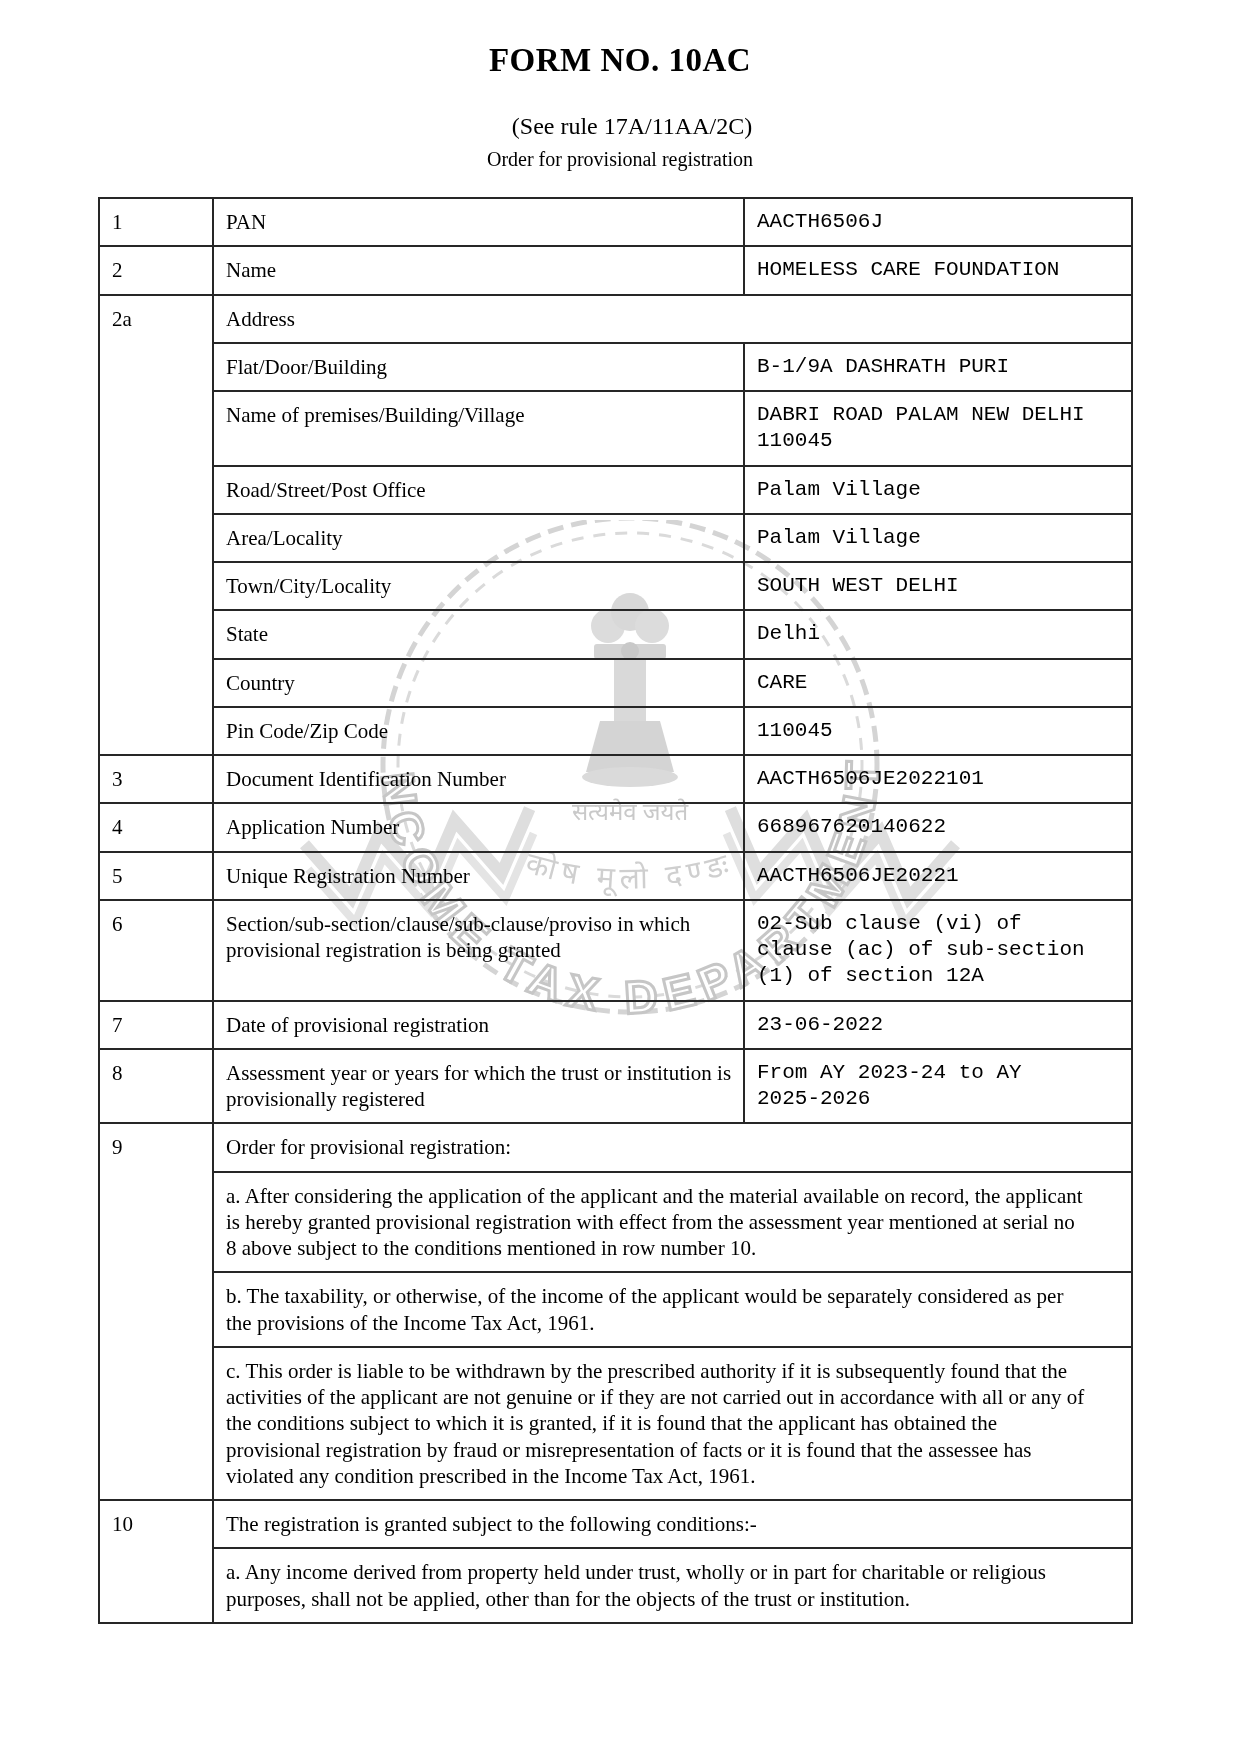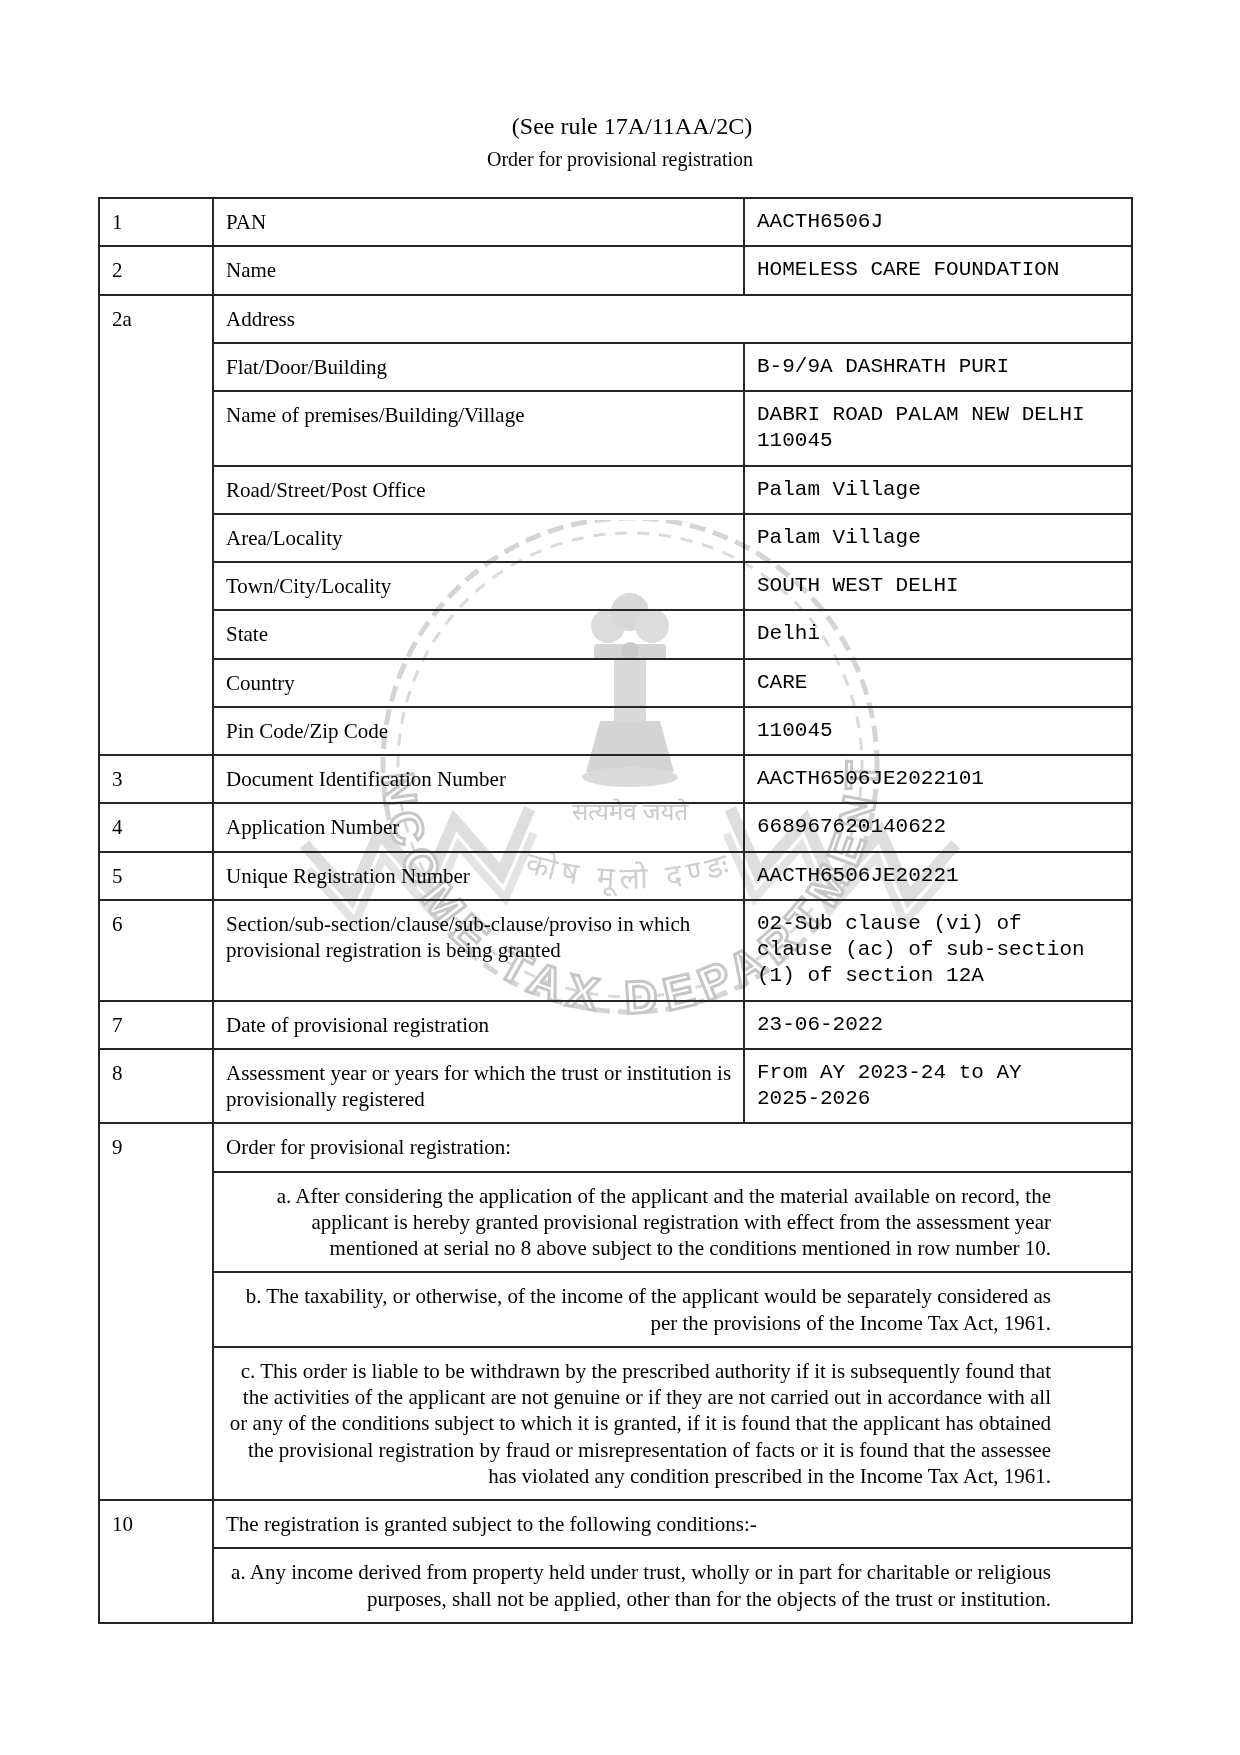--- a/index.html
+++ b/index.html
@@ -32,21 +32,21 @@
   }
   .form-table td{
     border:2px solid #262626;
     vertical-align:top;
     padding:10px 10px 10px 12px;
     background:transparent;
     word-wrap:break-word;
   }
   .form-table td.c-no{padding-left:12px;}
   .form-table td.c-value{padding-right:40px;font-family:Liberation Mono, monospace;}
-  .form-table td.c-para{padding-right:80px;text-align:right;}
+  .form-table td.c-para{padding-right:44px;}
   .form-table td.c-header{}
 </style>
 </head>
 <body>
 
 <div class="page">
 
   <div class="watermark">
     <svg width="660" height="530" viewBox="0 0 660 530" xmlns="http://www.w3.org/2000/svg">
 
@@ -83,20 +83,21 @@
       <text font-size="30" fill="#cfcfcf" letter-spacing="6">
         <textPath href="#mottoArc" startOffset="50%" text-anchor="middle">कोष मूलो दण्डः</textPath>
       </text>
 
       <text font-size="46" font-weight="bold" font-family="Liberation Sans, sans-serif" fill="#ffffff" stroke="#c6c6c6" stroke-width="3" letter-spacing="9">
         <textPath href="#deptArc" startOffset="50%" text-anchor="middle">INCOME TAX DEPARTMENT</textPath>
       </text>
     </svg>
   </div>
 
+  <div class="doc-title">FORM NO. 10AC</div>
   <div class="doc-sub1">(See rule 17A/11AA/2C)</div>
   <div class="doc-sub2">Order for provisional registration</div>
 
   <table class="form-table">
     <colgroup>
       <col style="width:114px">
       <col style="width:531px">
       <col style="width:388px">
     </colgroup>
     <tbody>
@@ -112,21 +113,21 @@
         <td class="c-label">Name</td>
         <td class="c-value">HOMELESS CARE FOUNDATION</td>
       </tr>
 
       <tr>
         <td class="c-no" rowspan="9">2a</td>
         <td class="c-header" colspan="2">Address</td>
       </tr>
       <tr>
         <td class="c-label">Flat/Door/Building</td>
-        <td class="c-value">B-9/9A DASHRATH PURI</td>
+        <td class="c-value">B-1/9A DASHRATH PURI</td>
       </tr>
       <tr>
         <td class="c-label">Name of premises/Building/Village</td>
         <td class="c-value">DABRI ROAD PALAM NEW DELHI 110045</td>
       </tr>
       <tr>
         <td class="c-label">Road/Street/Post Office</td>
         <td class="c-value">Palam Village</td>
       </tr>
       <tr>

